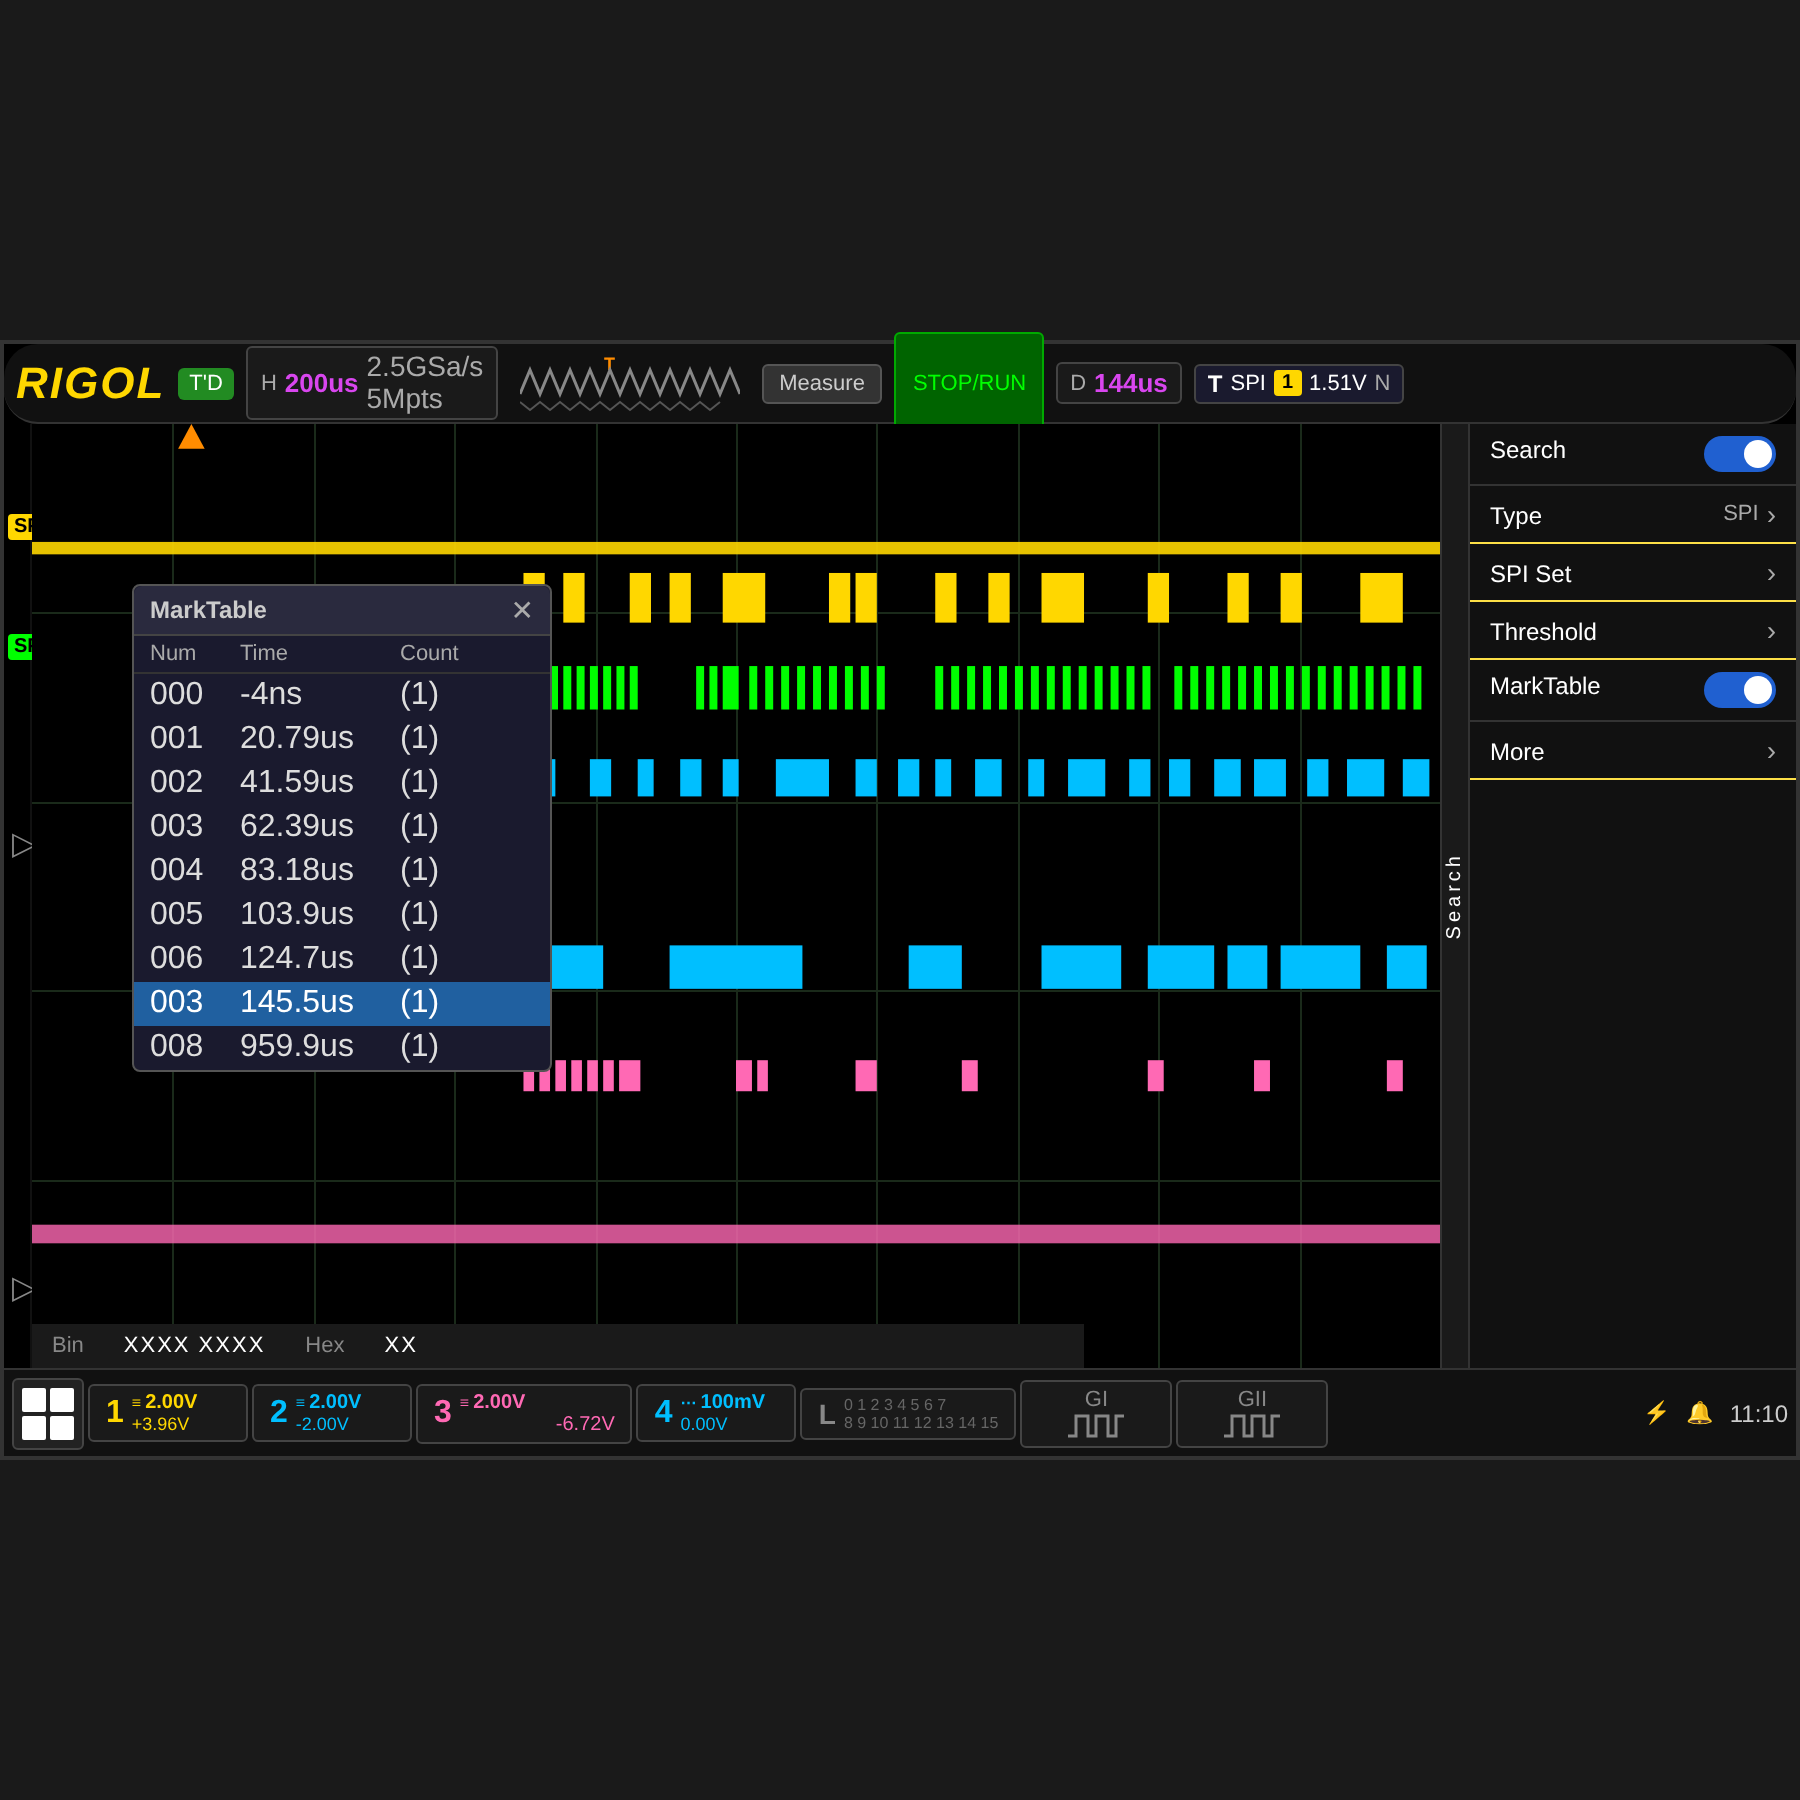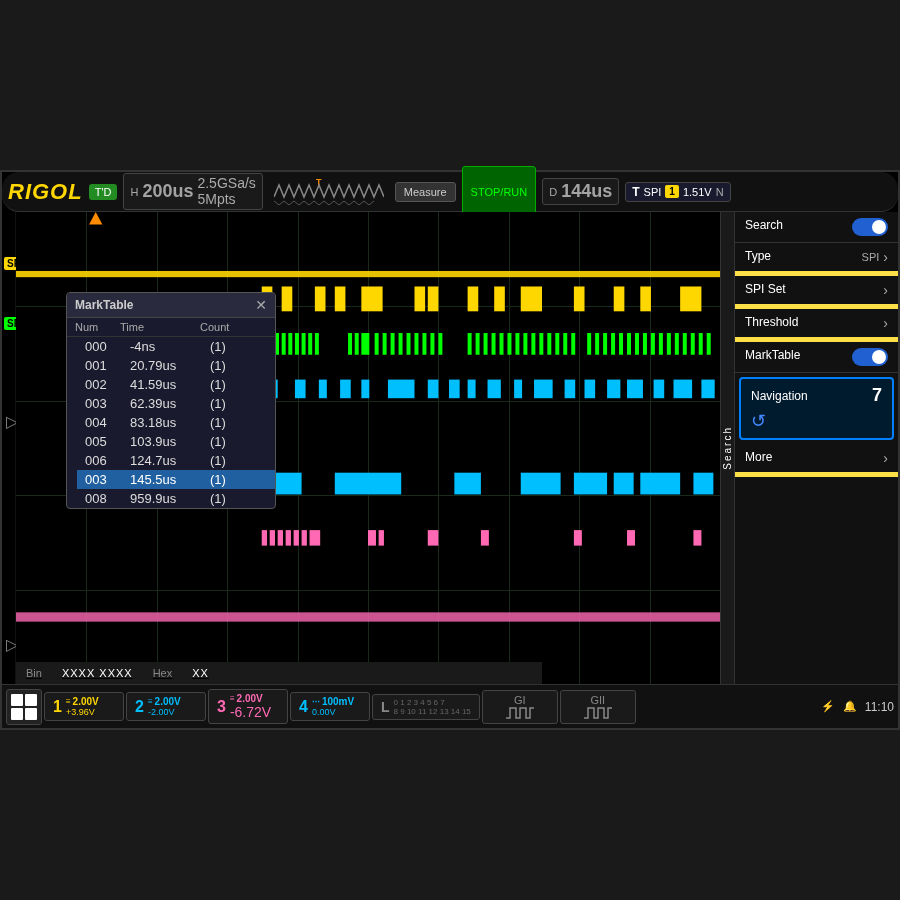--- a/index.html
+++ b/index.html
@@ -54,22 +54,22 @@
       padding: 2px 6px;
       gap: 4px;
       color: #fff;
       font-size: 12px;
     }
     .top-label {
       color: #aaa;
       font-size: 11px;
     }
     .top-value {
-      color: #a3a3a3;
-      font-size: 18px;
+      color: #d946ef;
+      font-size: 13px;
       font-weight: bold;
     }
     .small-text {
       color: #aaa;
       font-size: 14px;
       line-height: 1.1;
     }
     .btn-measure {
       background: #333;
       color: #ccc;
@@ -174,23 +174,22 @@
       grid-template-columns: 45px 80px 60px;
       padding: 3px 8px;
       color: #aaa;
       font-size: 11px;
       border-bottom: 1px solid #333;
     }
     .mark-table-row {
       display: grid;
       grid-template-columns: 45px 80px 60px;
       padding: 2px 8px;
-      font-size: 13px;
+      font-size: 16px;
       color: #ddd;
-      margin-left: 10px;
     }
     .mark-table-row.selected {
       background: #2060a0;
       color: #fff;
     }
     
     .right-panel {
       width: 178px;
       background: #111;
       border-left: 1px solid #333;
@@ -224,23 +223,23 @@
       right: 2px;
       top: 2px;
       width: 14px;
       height: 14px;
       background: #fff;
       border-radius: 50%;
     }
     .panel-item {
       display: flex;
       justify-content: space-between;
-      align-items: flex-start;
+      align-items: flex-end;
       padding: 6px 10px;
-      border-bottom: 5px solid #fde047;
+      border-bottom: 1px solid #fde047;
       color: #fff;
       font-size: 12px;
       cursor: pointer;
     }
     .panel-arrow {
       color: #aaa;
       font-size: 14px;
     }
     .panel-value {
       color: #aaa;
@@ -276,21 +275,20 @@
       bottom: 0;
       left: 0;
       right: 178px;
       height: 22px;
       background: #1a1a1a;
       display: flex;
       align-items: center;
       padding: 0 10px;
       gap: 20px;
       font-size: 11px;
-      text-decoration: underline;
     }
     .decode-label {
       color: #888;
     }
     .decode-value {
       color: #fff;
       letter-spacing: 1px;
     }
     
     .bottom-bar {
@@ -708,29 +706,20 @@
 
           <div class="panel-section">
             <div class="panel-row">
               <span class="panel-section-title">MarkTable</span>
               <div class="toggle-switch">
                 <div class="toggle-knob"></div>
               </div>
             </div>
           </div>
 
-          <div class="navigation-box">
-            <div class="nav-header">
-              <span>Navigation</span>
-              <span class="nav-number">7</span>
-            </div>
-            <div style="display:flex; gap:4px;">
-              <div class="nav-icon" style="cursor:pointer; font-size:18px;">↺</div>
-            </div>
-          </div>
 
           <div class="panel-item">
             <span>More</span>
             <span class="panel-arrow">›</span>
           </div>
 
         </div>
       </div>
     </div>
 
@@ -767,21 +756,21 @@
       </div>
     </div>
 
     <div class="channel-btn">
       <span style="color:#FF69B4; font-size:16px; font-weight:bold;">3</span>
       <div class="ch-info">
         <span style="color:#FF69B4; font-size:10px; font-weight:bold; display:flex; align-items:center; gap:2px;">
           <span style="font-size:8px; color:#FF69B4;">≡</span>
             <span>2.00V</span>
         </span>
-        <span style="color:#FF69B4; font-size:14px;">-6.72V</span>
+        <span style="color:#FF69B4; font-size:10px;margin-left:48px;">-6.72V</span>
       </div>
     </div>
 
     <div class="channel-btn">
       <span style="color:#00BFFF; font-size:16px; font-weight:bold;">4</span>
       <div class="ch-info">
         <span style="color:#00BFFF; font-size:10px; font-weight:bold; display:flex; align-items:center; gap:2px;">
           <span style="font-size:8px; color:#00BFFF;">⋯</span>
             <span>100mV</span>
         </span>

